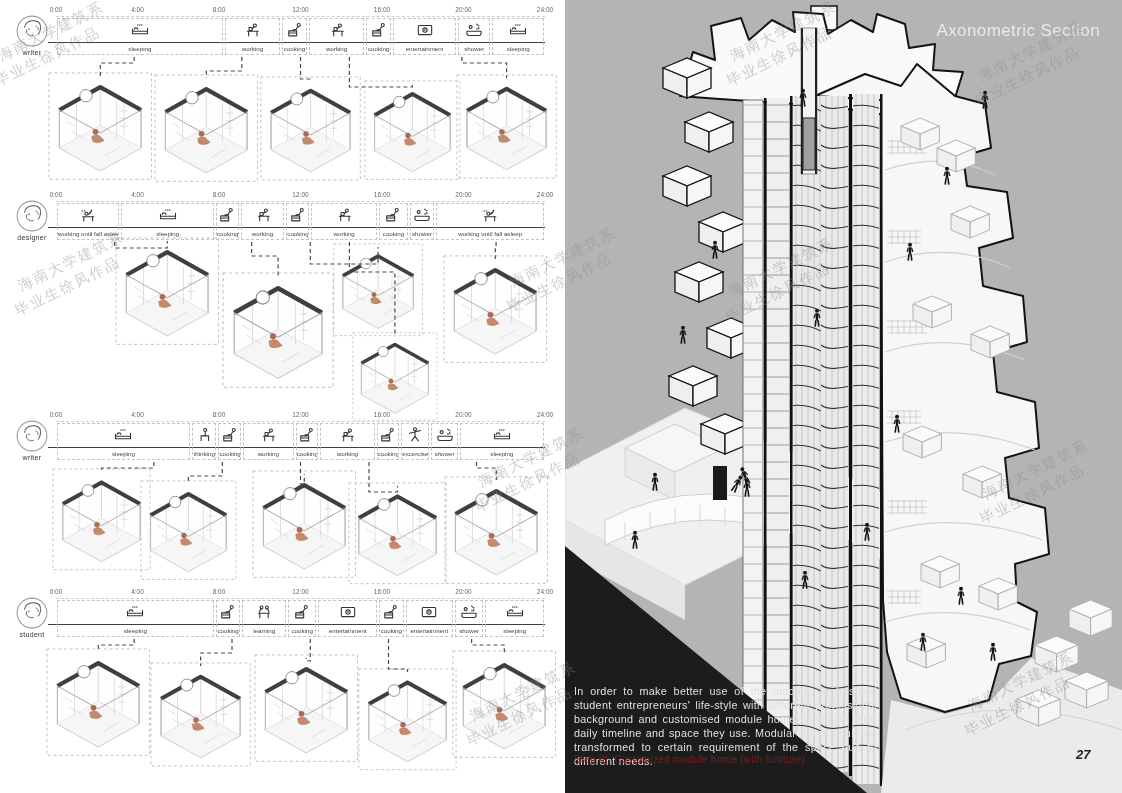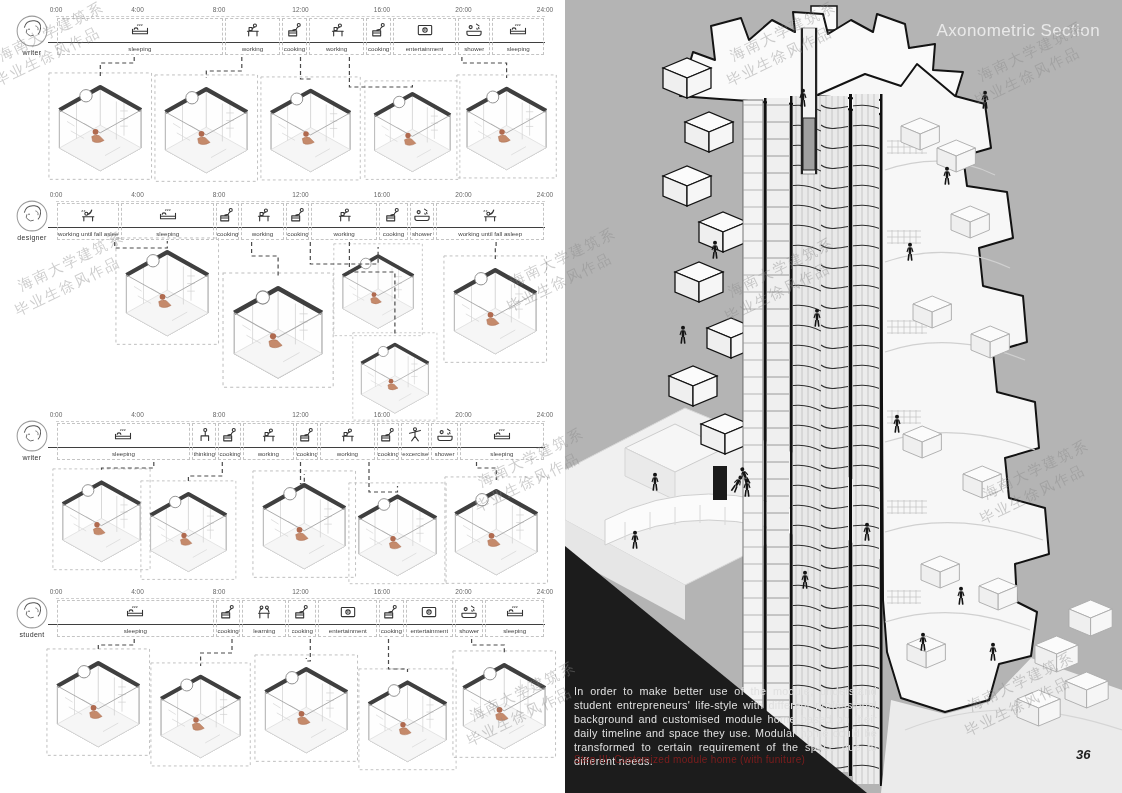--- a/index.html
+++ b/index.html
@@ -653,21 +653,21 @@
           <use href="#fig" x="167" y="474" width="10" height="20" transform="rotate(28 172 484)"></use>
           <use href="#fig" x="175" y="466" width="10" height="20" transform="rotate(-22 180 476)"></use>
         </g>
 
       <polygon points="0,546 302,793 0,793" fill="#1c1c1c"></polygon>
     </svg>
 
     <div class="corner-label">Axonometric Section</div>
     <div class="desc">In order to make better use of the module, understand student entrepreneurs' life-style with different professional background and customised module home based on their daily timeline and space they use. Modular home could be transformed to certain requirement of the space due to different needs.</div>
     <div class="step-title">Step III: Customized module home (with funiture)</div>
-    <div class="page-num">36</div>
+    <div class="page-num">27</div>
   </section>
 
   <div id="watermarks">
       <div class="watermark" style="left: -2px; top: 20px;">
         <div>海南大学建筑系</div>
         <div style="margin-left:-14px">毕业生徐风作品</div>
       </div>
       <div class="watermark" style="left: 18px; top: 250px;">
         <div>海南大学建筑系</div>
         <div style="margin-left:-14px">毕业生徐风作品</div>

